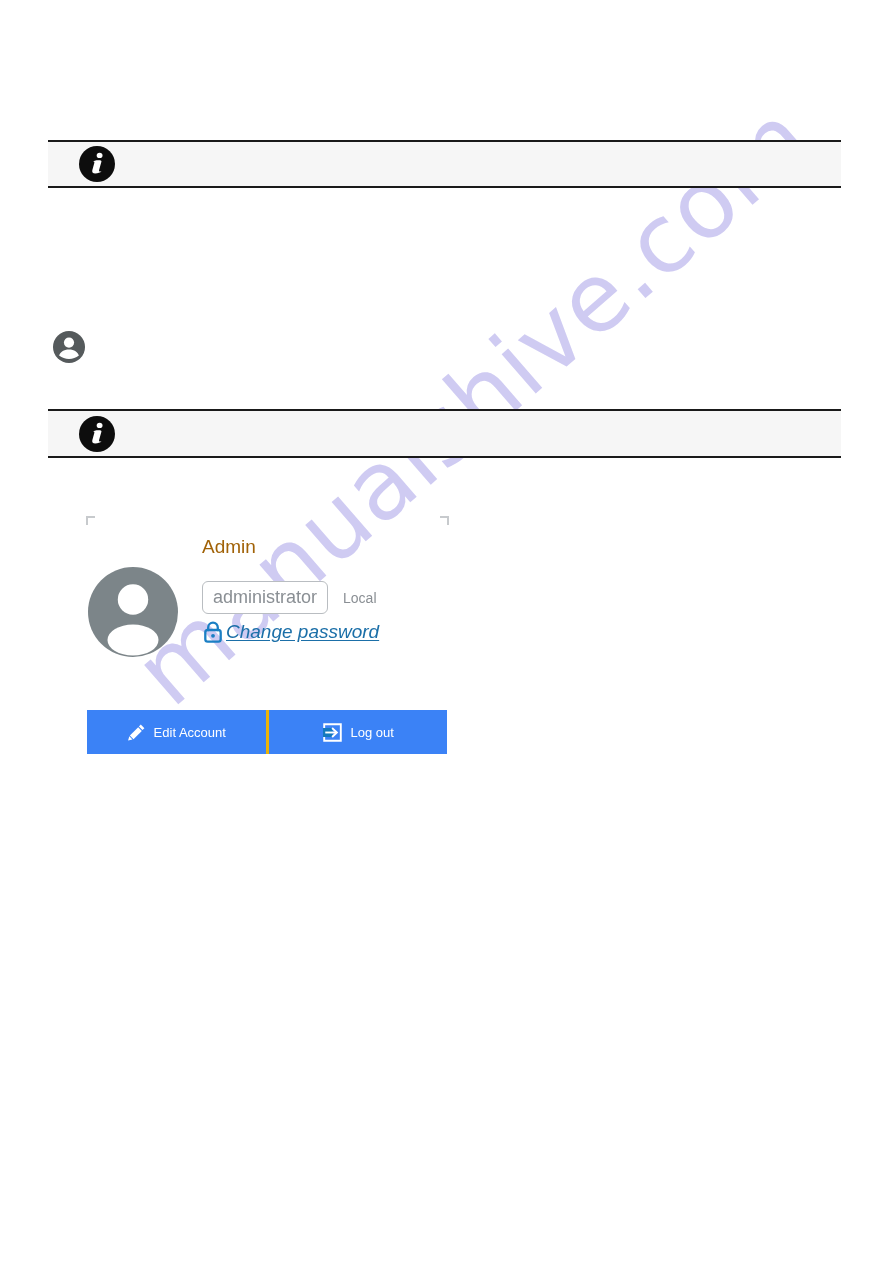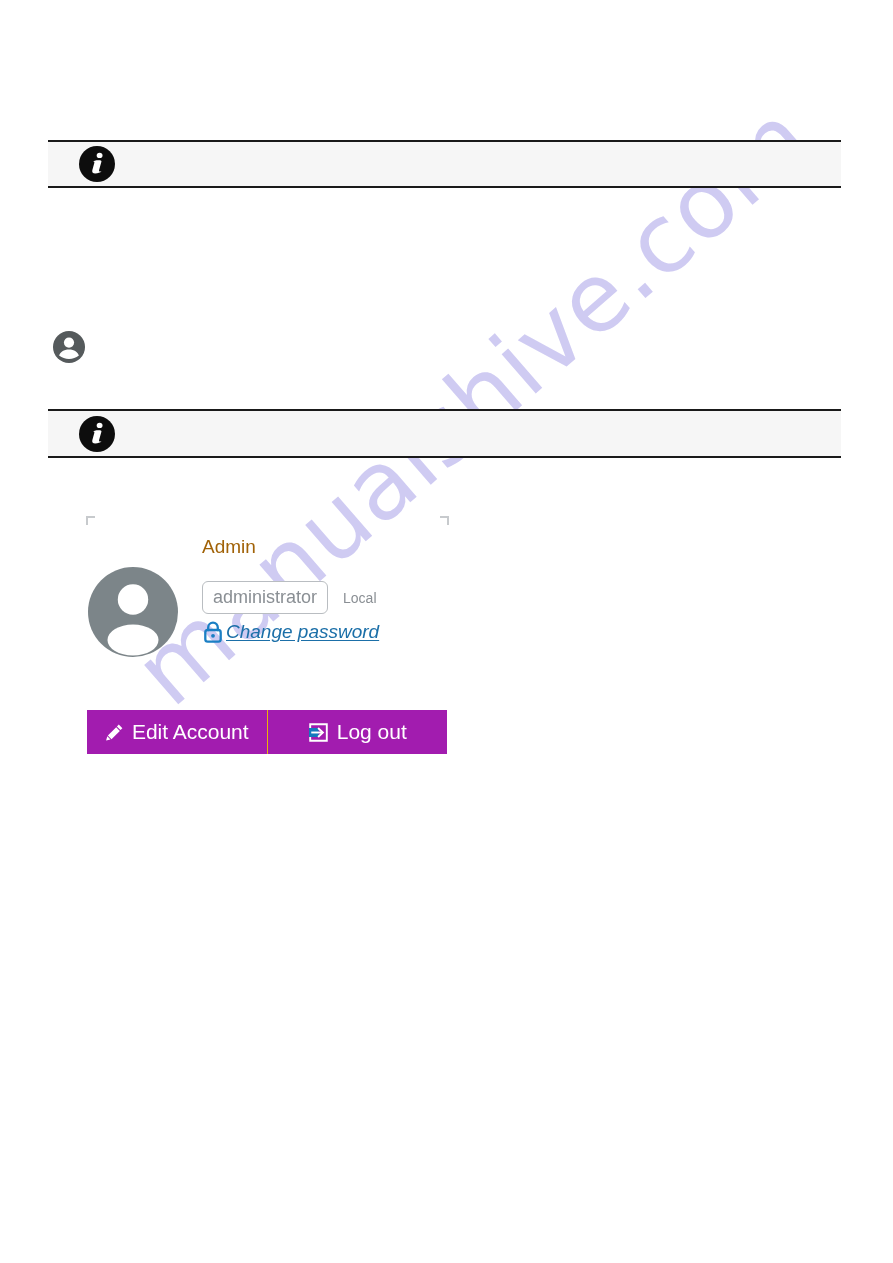--- a/index.html
+++ b/index.html
@@ -172,30 +172,30 @@
     display: flex;
     width: 360px;
     height: 44px;
     background: #1479bd;
   }
   .action-btn {
     flex: 1 1 0;
     display: flex;
     align-items: center;
     justify-content: center;
-    background: #a21caf;
+    background: #3b82f6;
     border: none;
     cursor: pointer;
     color: #ffffff;
     font-family: "Liberation Sans", sans-serif;
-    font-size: 21px;
+    font-size: 13px;
     padding: 2px;
   }
   .action-btn + .action-btn {
-    border-left: 1px solid #eab308;
+    border-left: 3px solid #eab308;
   }
   .action-btn .btn-icon { display: inline-flex; margin-right: 8px; }
   .action-btn .btn-icon svg { display: block; }
   .action-btn .btn-label { white-space: nowrap; }
 </style>
 </head>
 <body>
 
 <div class="page">
 

